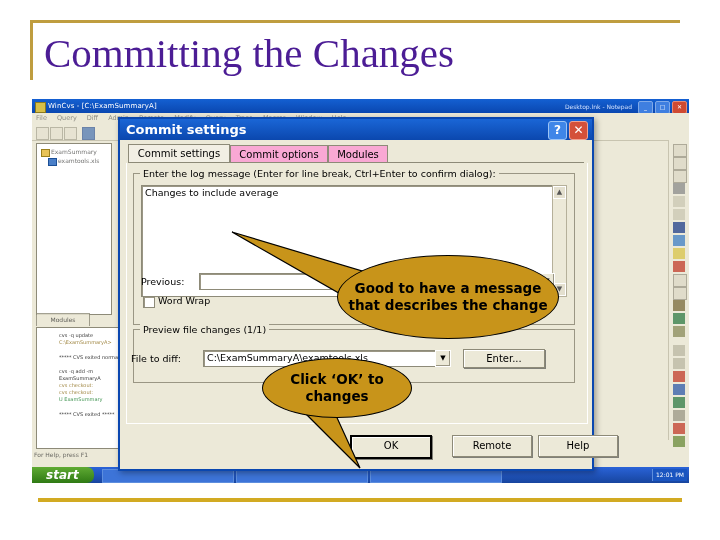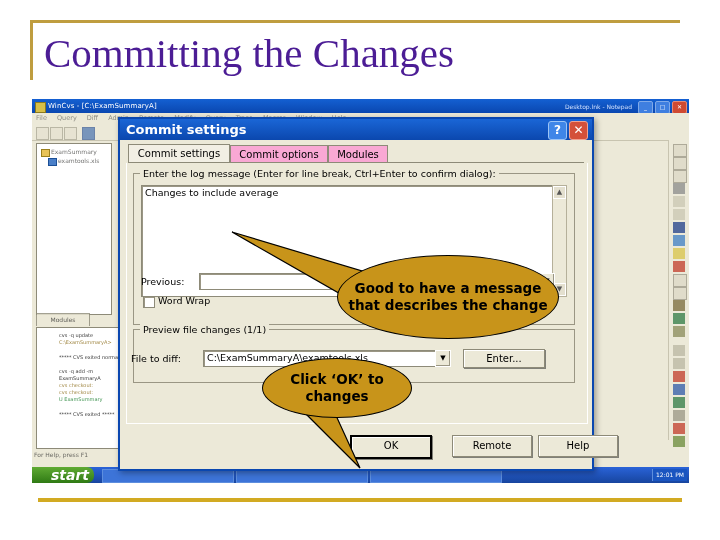--- a/index.html
+++ b/index.html
@@ -70,22 +70,22 @@
   .rsi{position:absolute;left:4px;width:12px;height:11px;opacity:.75;}
   
   .status{position:absolute;left:2px;top:352px;font-size:6px;color:#3a3a38;opacity:.75;}
   .taskbar{
     position:absolute;left:0;bottom:0;width:657px;height:16px;
     background:linear-gradient(#2a63d8,#17459f);
   }
   .startbtn{
     position:absolute;left:0;top:0;width:62px;height:16px;
     background:linear-gradient(#5faa33,#2f7a14);border-radius:0 7px 7px 0;
-    color:#fff;font-size:14px;font-style:italic;font-weight:bold;
-    line-height:16px;text-align:center;padding-left:14px;box-sizing:border-box;
+    color:#fff;font-size:12px;font-style:italic;font-weight:bold;
+    line-height:16px;padding-left:14px;box-sizing:border-box;
   }
   .tray{position:absolute;right:2px;top:2px;height:12px;background:#1a55c0;border-left:1px solid #5d8ede;
         padding:0 3px;font-size:6px;color:#fff;line-height:12px;}
   .tbitem{position:absolute;top:2px;height:12px;background:#3d74d8;border:1px solid #5d8ede;}
 
   
   .dlg{
     position:absolute;left:86px;top:18px;width:472px;height:350px;
     background:#ece9d8;border:2px solid #0a47b0;box-shadow:2px 2px 6px rgba(0,0,0,.35);
   }

